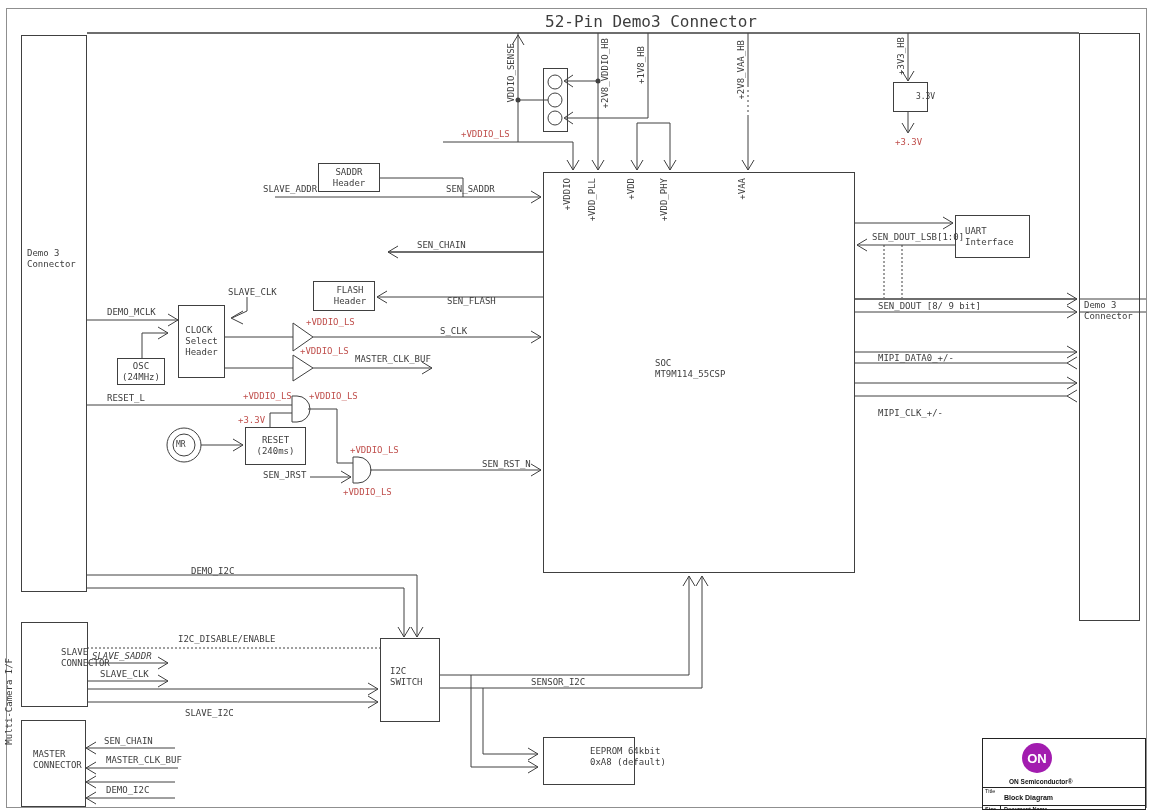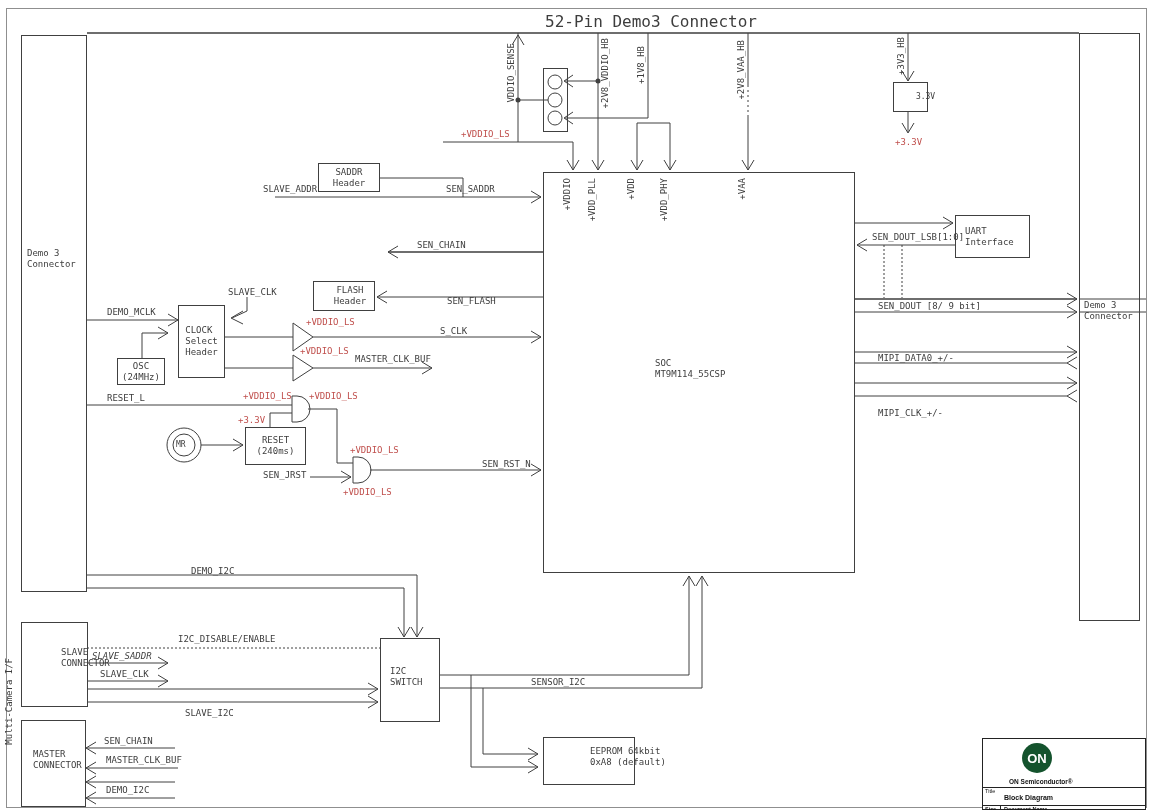--- a/index.html
+++ b/index.html
@@ -258,21 +258,21 @@
   <div class="vl" style="left:736px;top:40px;">+2V8_VAA_HB</div>
   <div class="vl" style="left:896px;top:37px;">+3V3_HB</div>
   <div class="vl" style="left:562px;top:178px;">+VDDIO</div>
   <div class="vl" style="left:587px;top:178px;">+VDD_PLL</div>
   <div class="vl" style="left:626px;top:178px;">+VDD</div>
   <div class="vl" style="left:659px;top:178px;">+VDD_PHY</div>
   <div class="vl" style="left:737px;top:178px;">+VAA</div>
   <div class="vl" style="left:4px;top:658px;">Multi-Camera  I/F</div>
 
   <div class="tb">
-    <div class="logo" id="onlogo" style="background: #14532d;">ON</div>
+    <div class="logo" id="onlogo" style="background: #a21caf;">ON</div>
     <div class="brand">ON Semiconductor®</div>
     <div class="row1"></div>
     <div class="row2"></div>
     <div class="vdiv"></div>
     <div class="tbsmall" style="left:2px;top:49px;">Title</div>
     <div class="tbtitle" style="left:21px;top:55px;">Block Diagram</div>
     <div class="tbsmall" style="left:2px;top:67px;font-weight:bold;">Size</div>
     <div class="tbsmall" style="left:21px;top:67px;font-weight:bold;">Document Name</div>
   </div>
 

